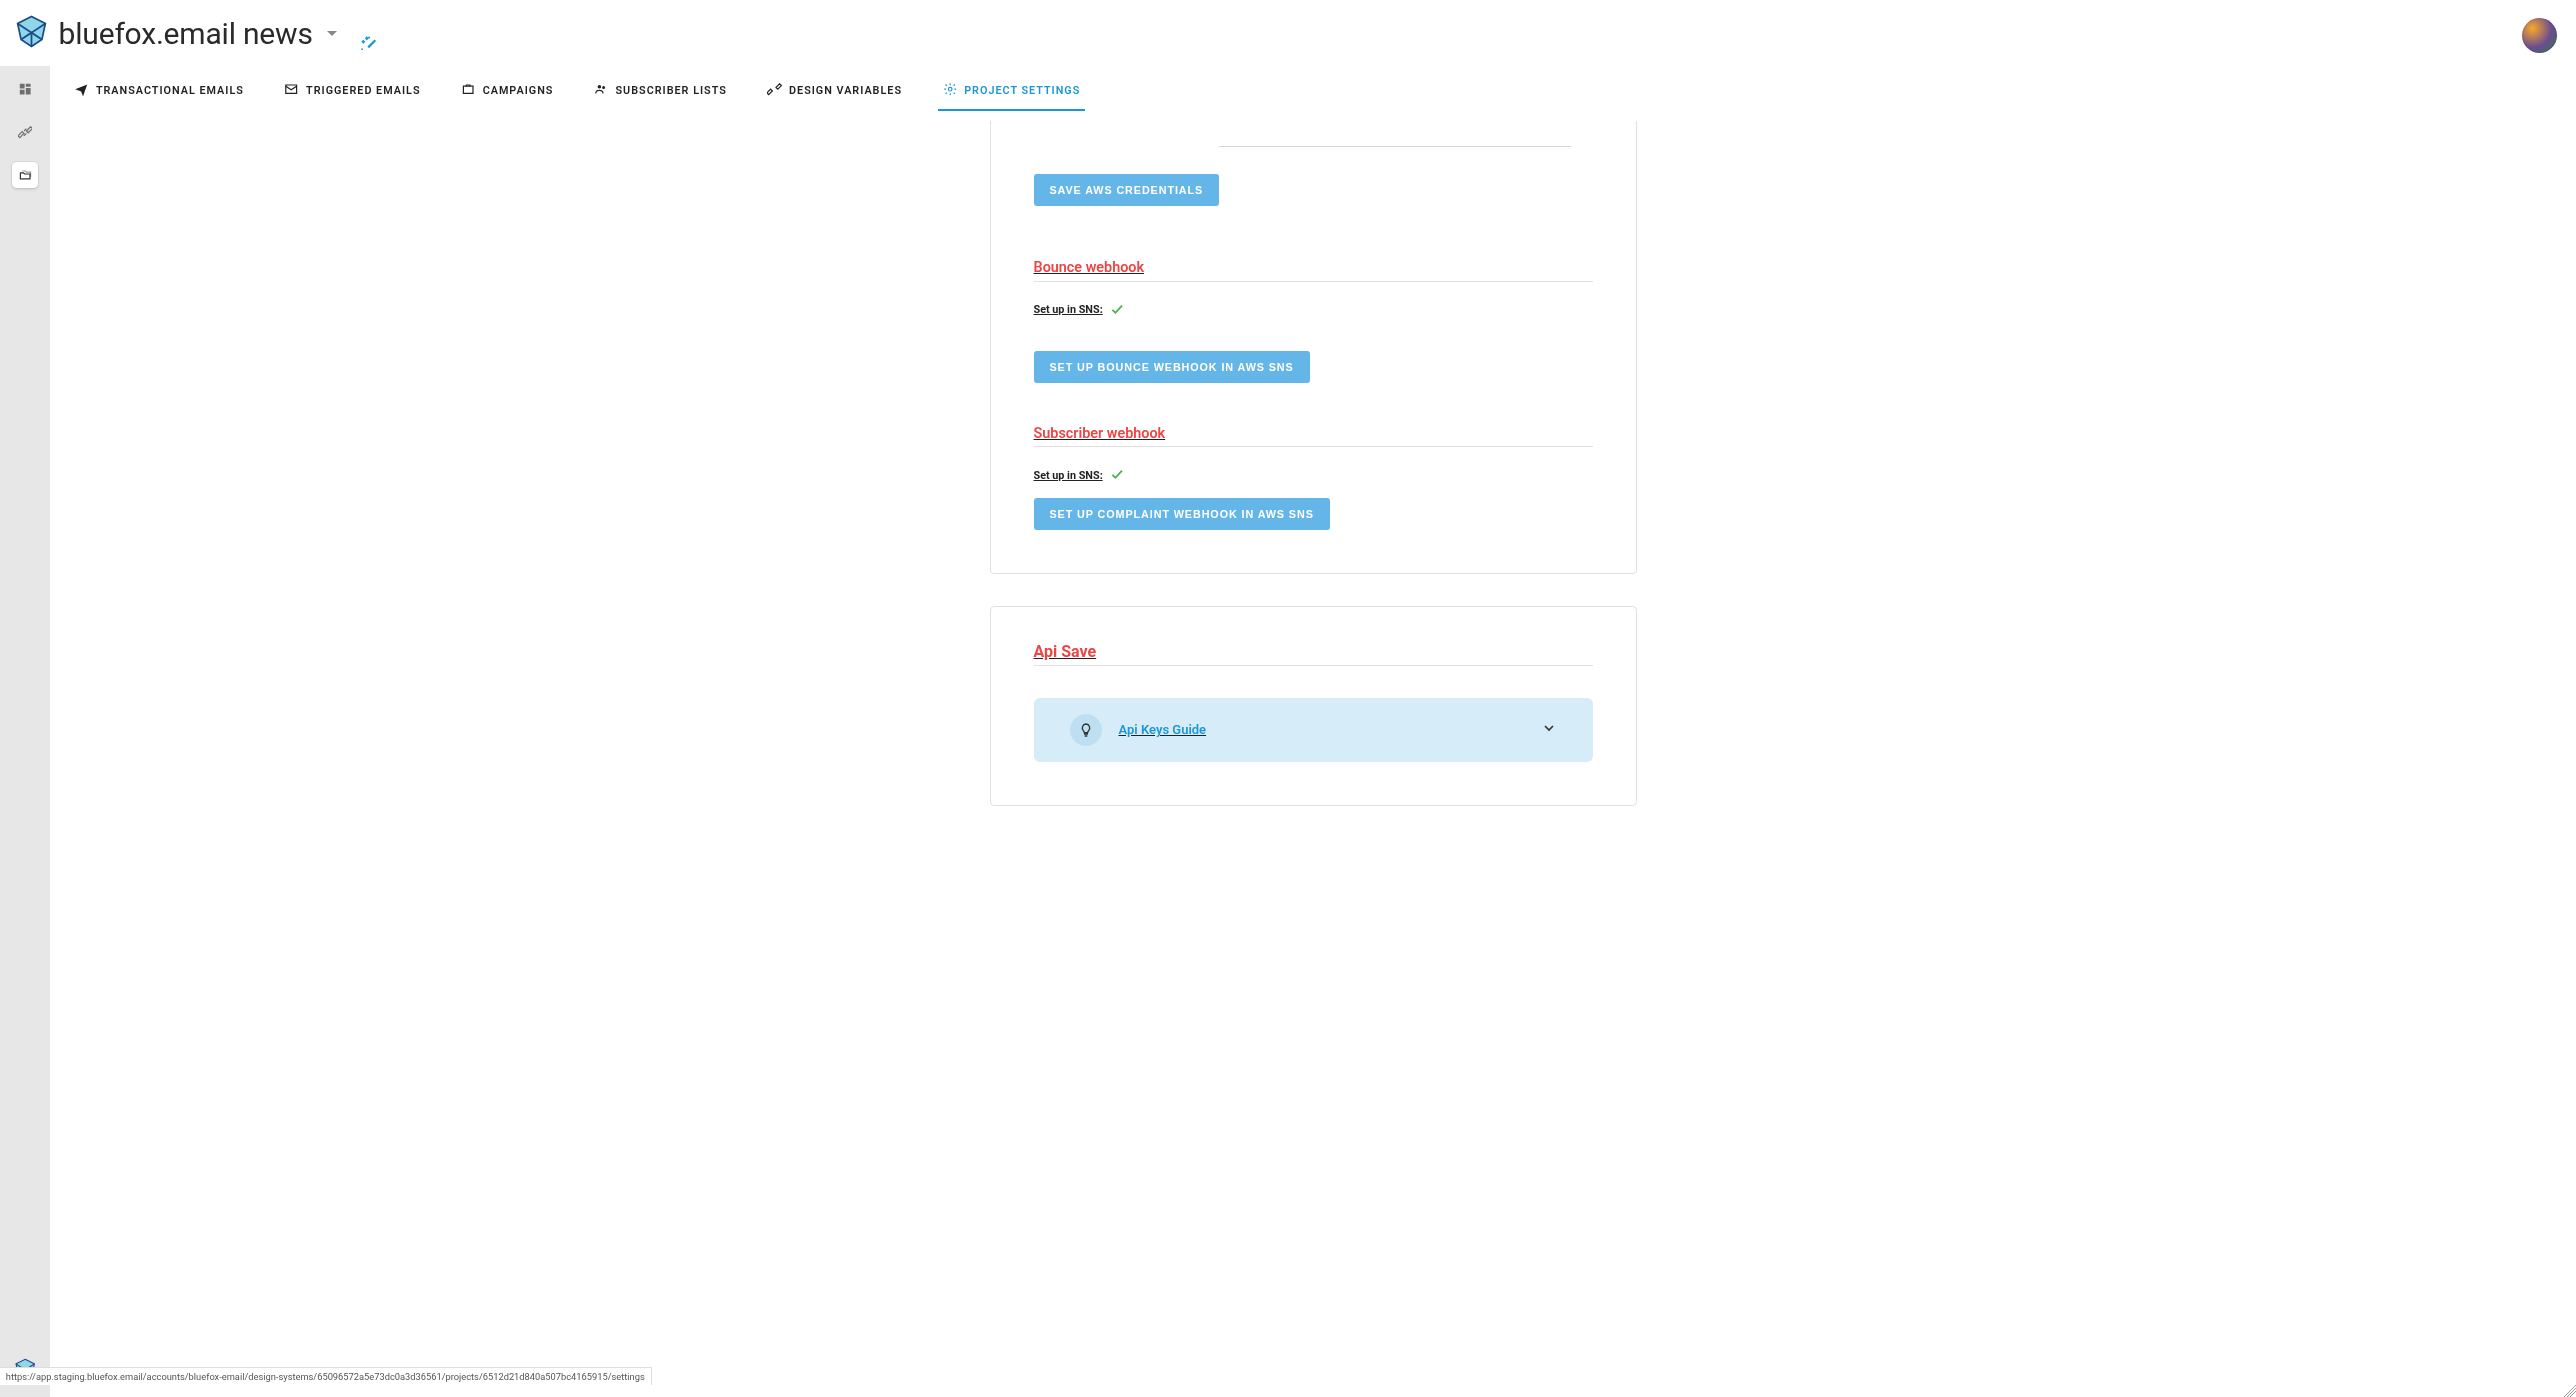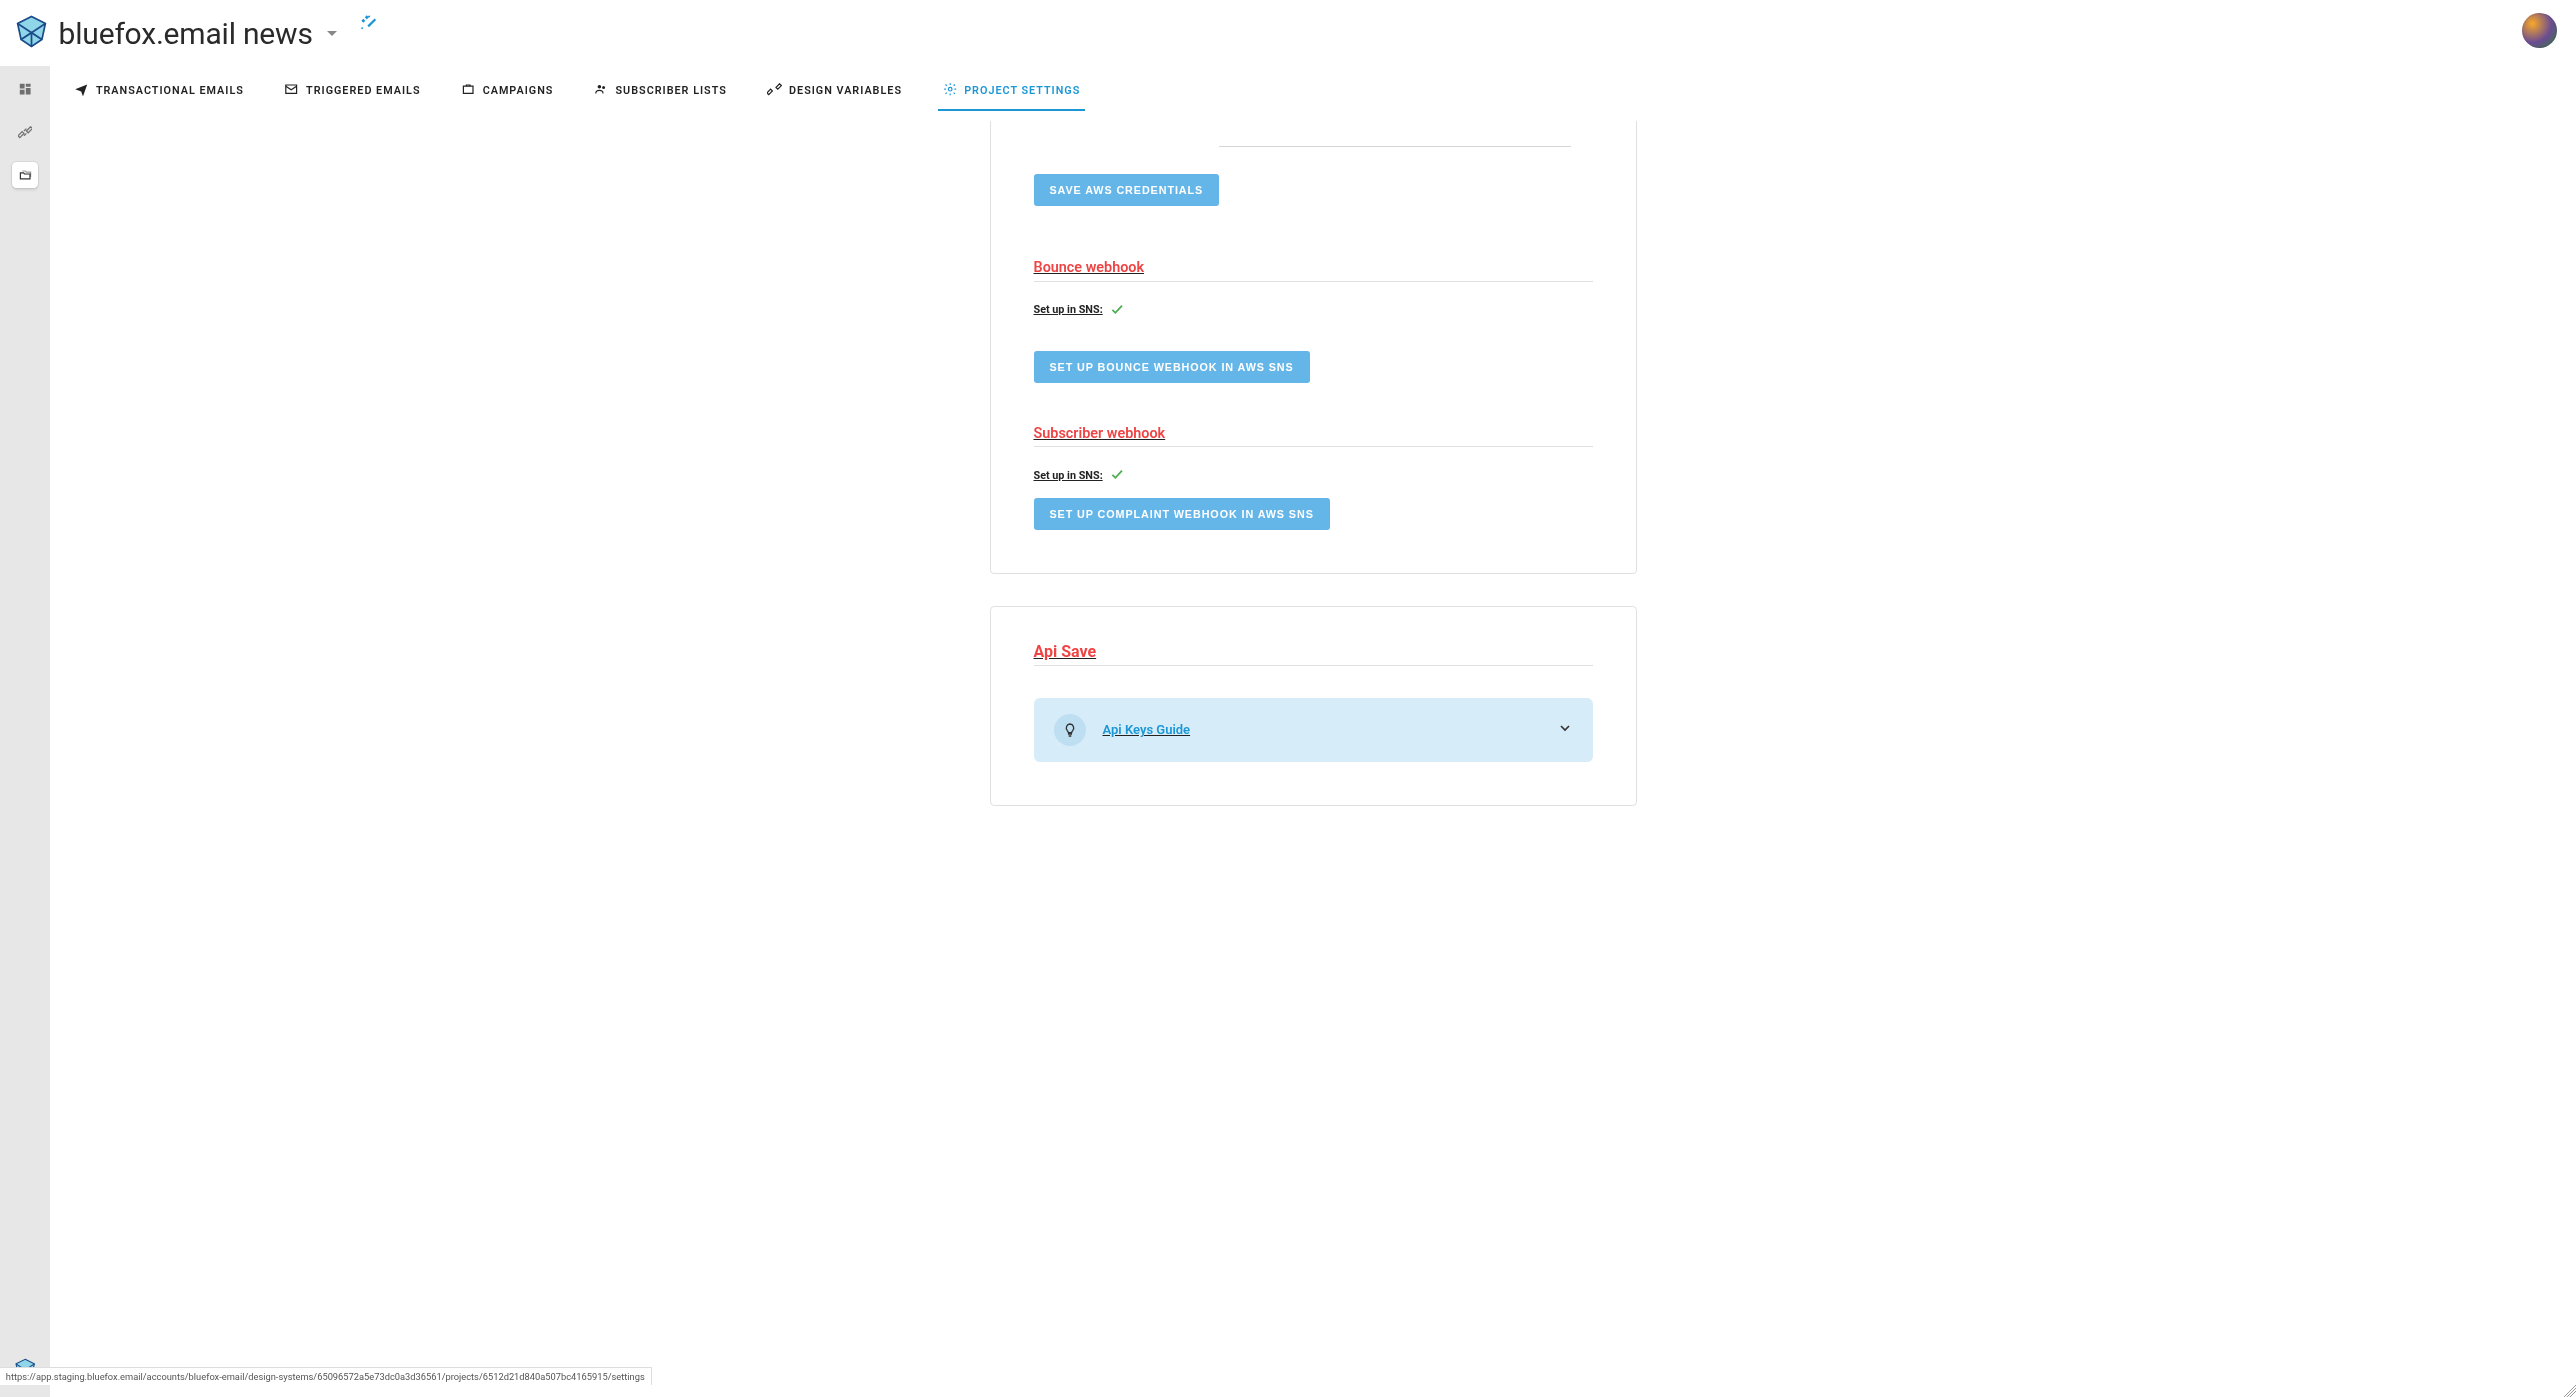--- a/index.html
+++ b/index.html
@@ -15,21 +15,21 @@
   * { box-sizing: border-box; }
   html, body {
     margin: 0; padding: 0; height: 100%;
     font-family: Roboto, "Helvetica Neue", Arial, sans-serif;
     background: #FFFFFF;
     color: var(--text-dark);
   }
   
   .topbar {
     display: flex;
-    align-items: flex-start;
+    align-items: flex-end;
     padding: 13px 18.7px 13px 13px;
     gap: 13px;
   }
   .logo-wrap {
     display: flex; align-items: center; gap: 8.6px;
   }
   .project-title {
     font-size: 30px;
     font-weight: 400;
     letter-spacing: -0.2px;
@@ -187,21 +187,21 @@
     border-radius: 4.3px;
     margin-top: 32px;
     padding: 35px 43px 43px 43px;
   }
   .info-box {
     background: var(--blue-paler);
     border-radius: 5.8px;
     display: flex;
     align-items: center;
     gap: 17px;
-    padding: 16px 20px;
+    padding: 16px 36px;
     margin-top: 32px;
   }
   .info-icon-circle {
     width: 32px; height: 32px; border-radius: 50%;
     background: #BEDFF2;
     display: flex; align-items: center; justify-content: center;
     color: #333;
   }
   .info-title {
     color: var(--blue);

